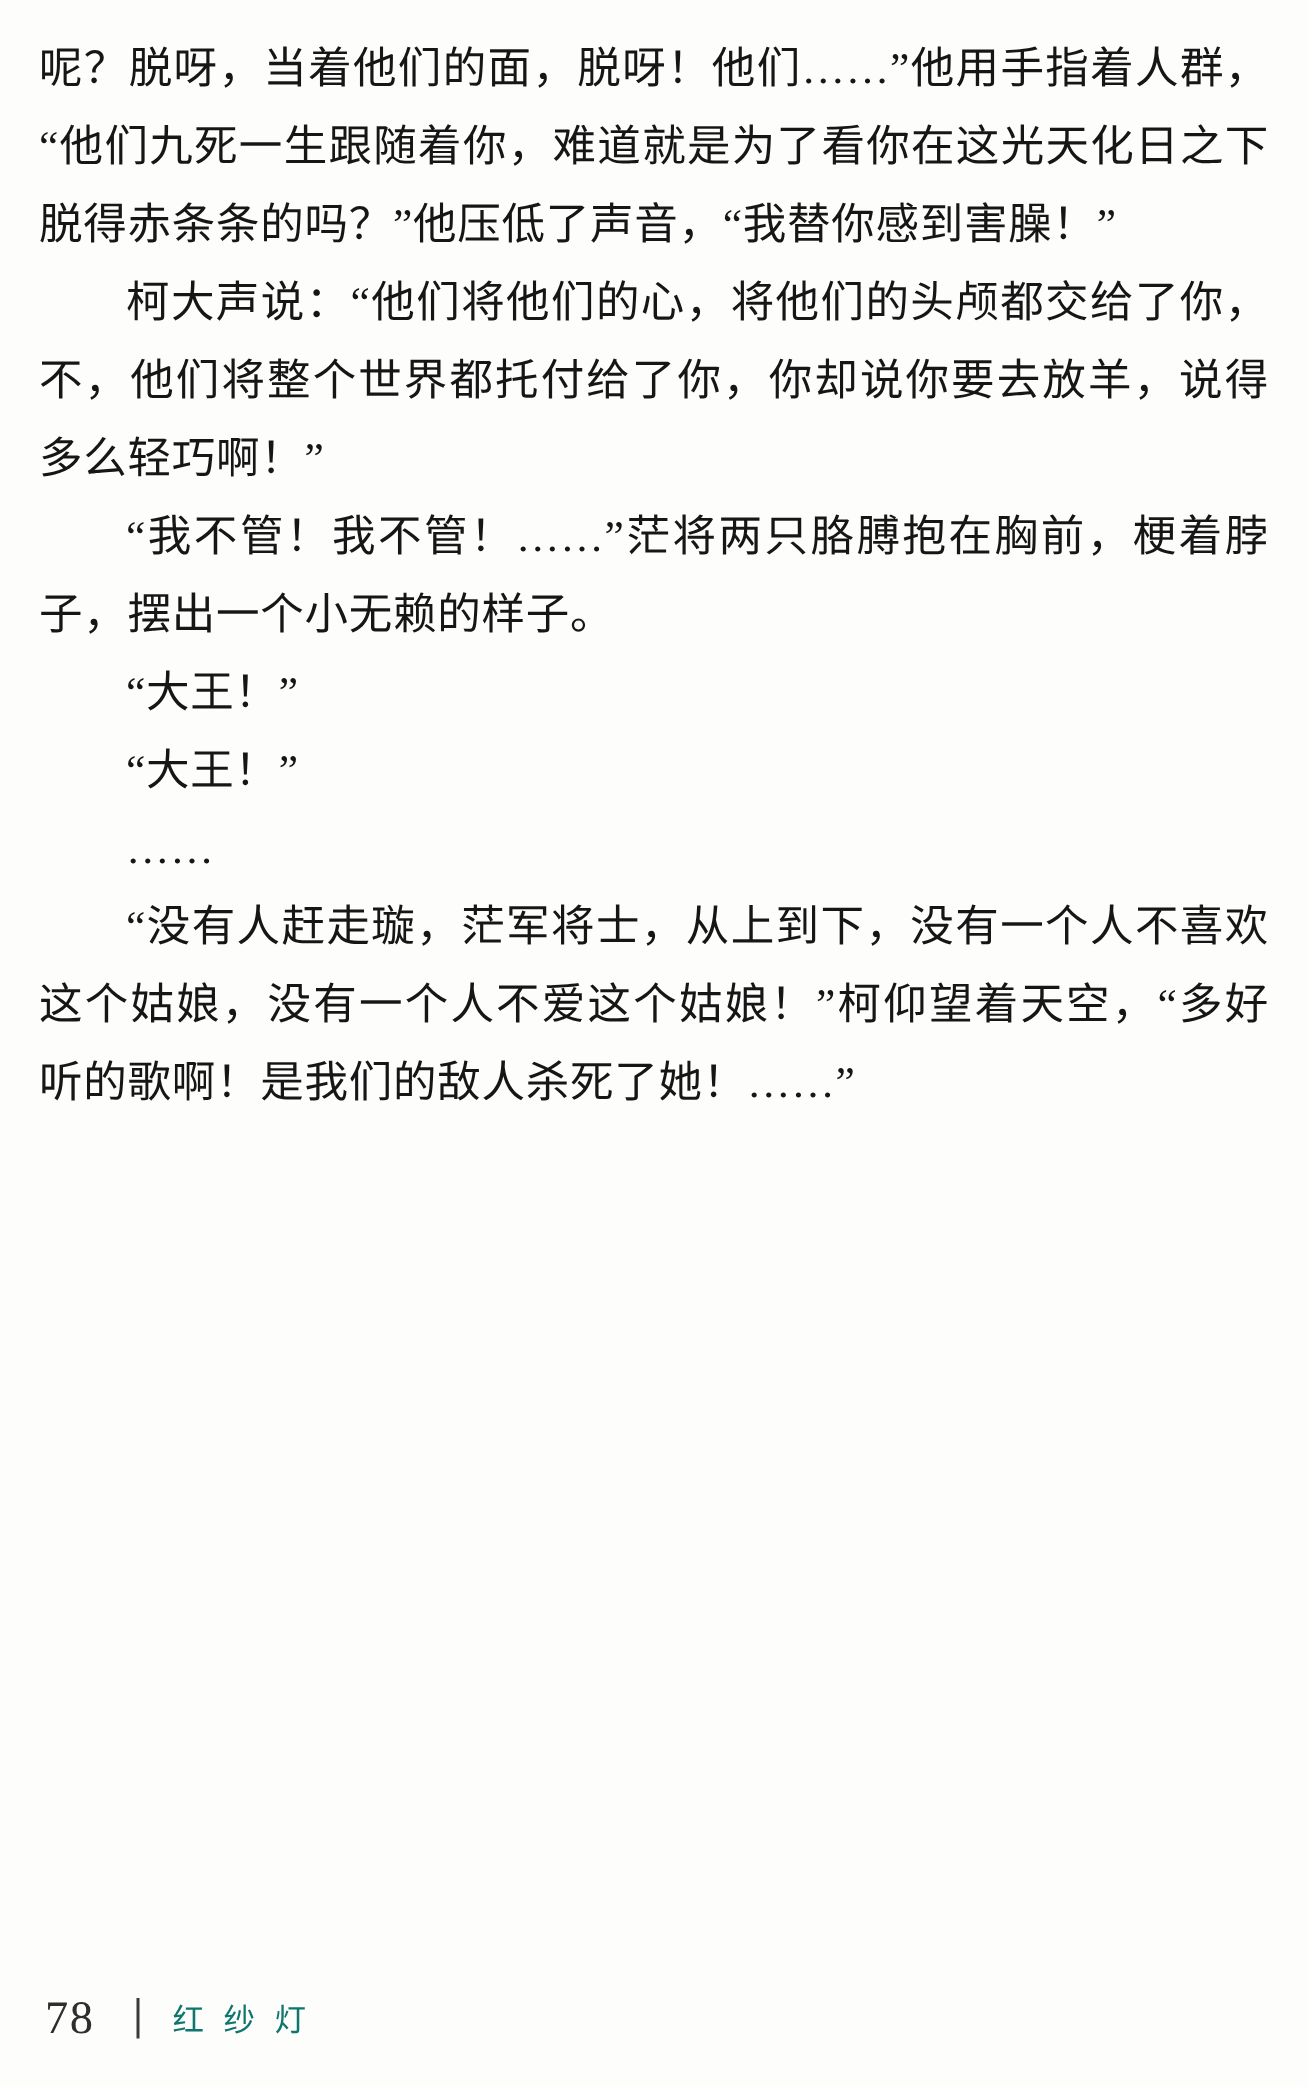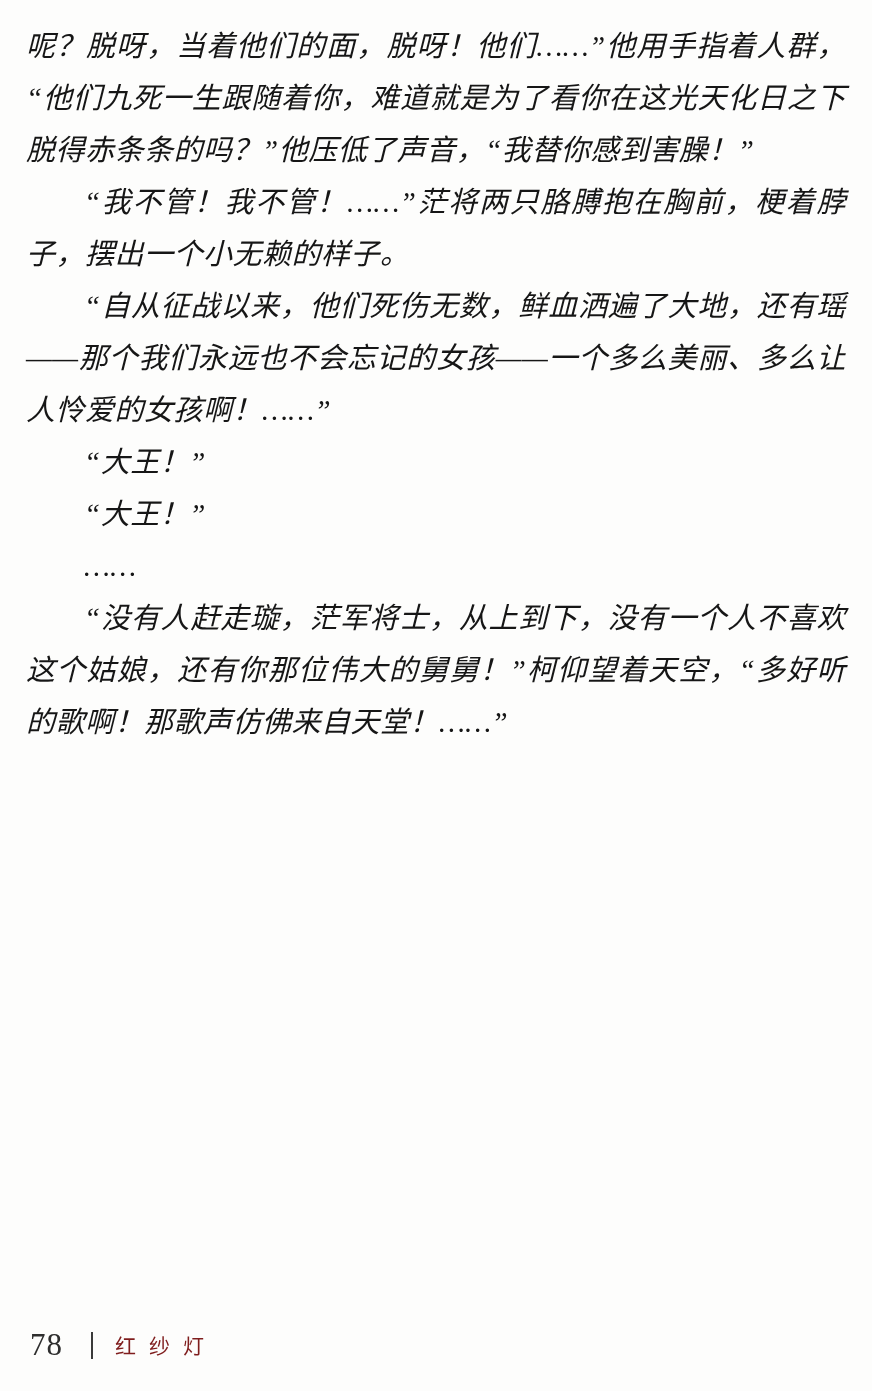--- a/index.html
+++ b/index.html
@@ -26,21 +26,20 @@
     color: #161616;
     font-size: 29px;
     line-height: 52px;
     text-align: justify;
     letter-spacing: 0.5px;
   }
   .body-text p {
     margin: 0;
     padding: 0;
     text-indent: 2em;
-    font-style: italic;
   }
   .body-text p.no-indent {
     text-indent: 0;
   }
   .footer {
     position: absolute;
     left: 30px;
     bottom: 28px;
     display: flex;
     align-items: center;
@@ -53,38 +52,38 @@
     letter-spacing: 1px;
   }
   .footer .divider {
     width: 2px;
     height: 27px;
     background: #3a3a3a;
     margin: 0 22px 0 28px;
   }
   .footer .book-title {
     font-size: 21px;
-    color: #7f1d1d;
+    color: #0f766e;
     letter-spacing: 13px;
     font-weight: 400;
   }
 </style>
 </head>
 <body>
 
 <div class="page">
 
   <div class="body-text" id="body-text">
       <p class="no-indent">呢？脱呀，当着他们的面，脱呀！他们……”他用手指着人群，“他们九死一生跟随着你，难道就是为了看你在这光天化日之下脱得赤条条的吗？”他压低了声音，“我替你感到害臊！”</p>
+      <p>柯大声说：“他们将他们的心，将他们的头颅都交给了你，不，他们将整个世界都托付给了你，你却说你要去放羊，说得多么轻巧啊！”</p>
       <p>“我不管！我不管！……”茫将两只胳膊抱在胸前，梗着脖子，摆出一个小无赖的样子。</p>
-      <p>“自从征战以来，他们死伤无数，鲜血洒遍了大地，还有瑶——那个我们永远也不会忘记的女孩——一个多么美丽、多么让人怜爱的女孩啊！……”</p>
       <p>“大王！”</p>
       <p>“大王！”</p>
       <p>……</p>
-      <p>“没有人赶走璇，茫军将士，从上到下，没有一个人不喜欢这个姑娘，还有你那位伟大的舅舅！”柯仰望着天空，“多好听的歌啊！那歌声仿佛来自天堂！……”</p>
+      <p>“没有人赶走璇，茫军将士，从上到下，没有一个人不喜欢这个姑娘，没有一个人不爱这个姑娘！”柯仰望着天空，“多好听的歌啊！是我们的敌人杀死了她！……”</p>
     </div>
 
   <div class="footer">
     <span class="page-number">78</span>
     <span class="divider"></span>
     <span class="book-title">红纱灯</span>
   </div>
 
 </div>
 

